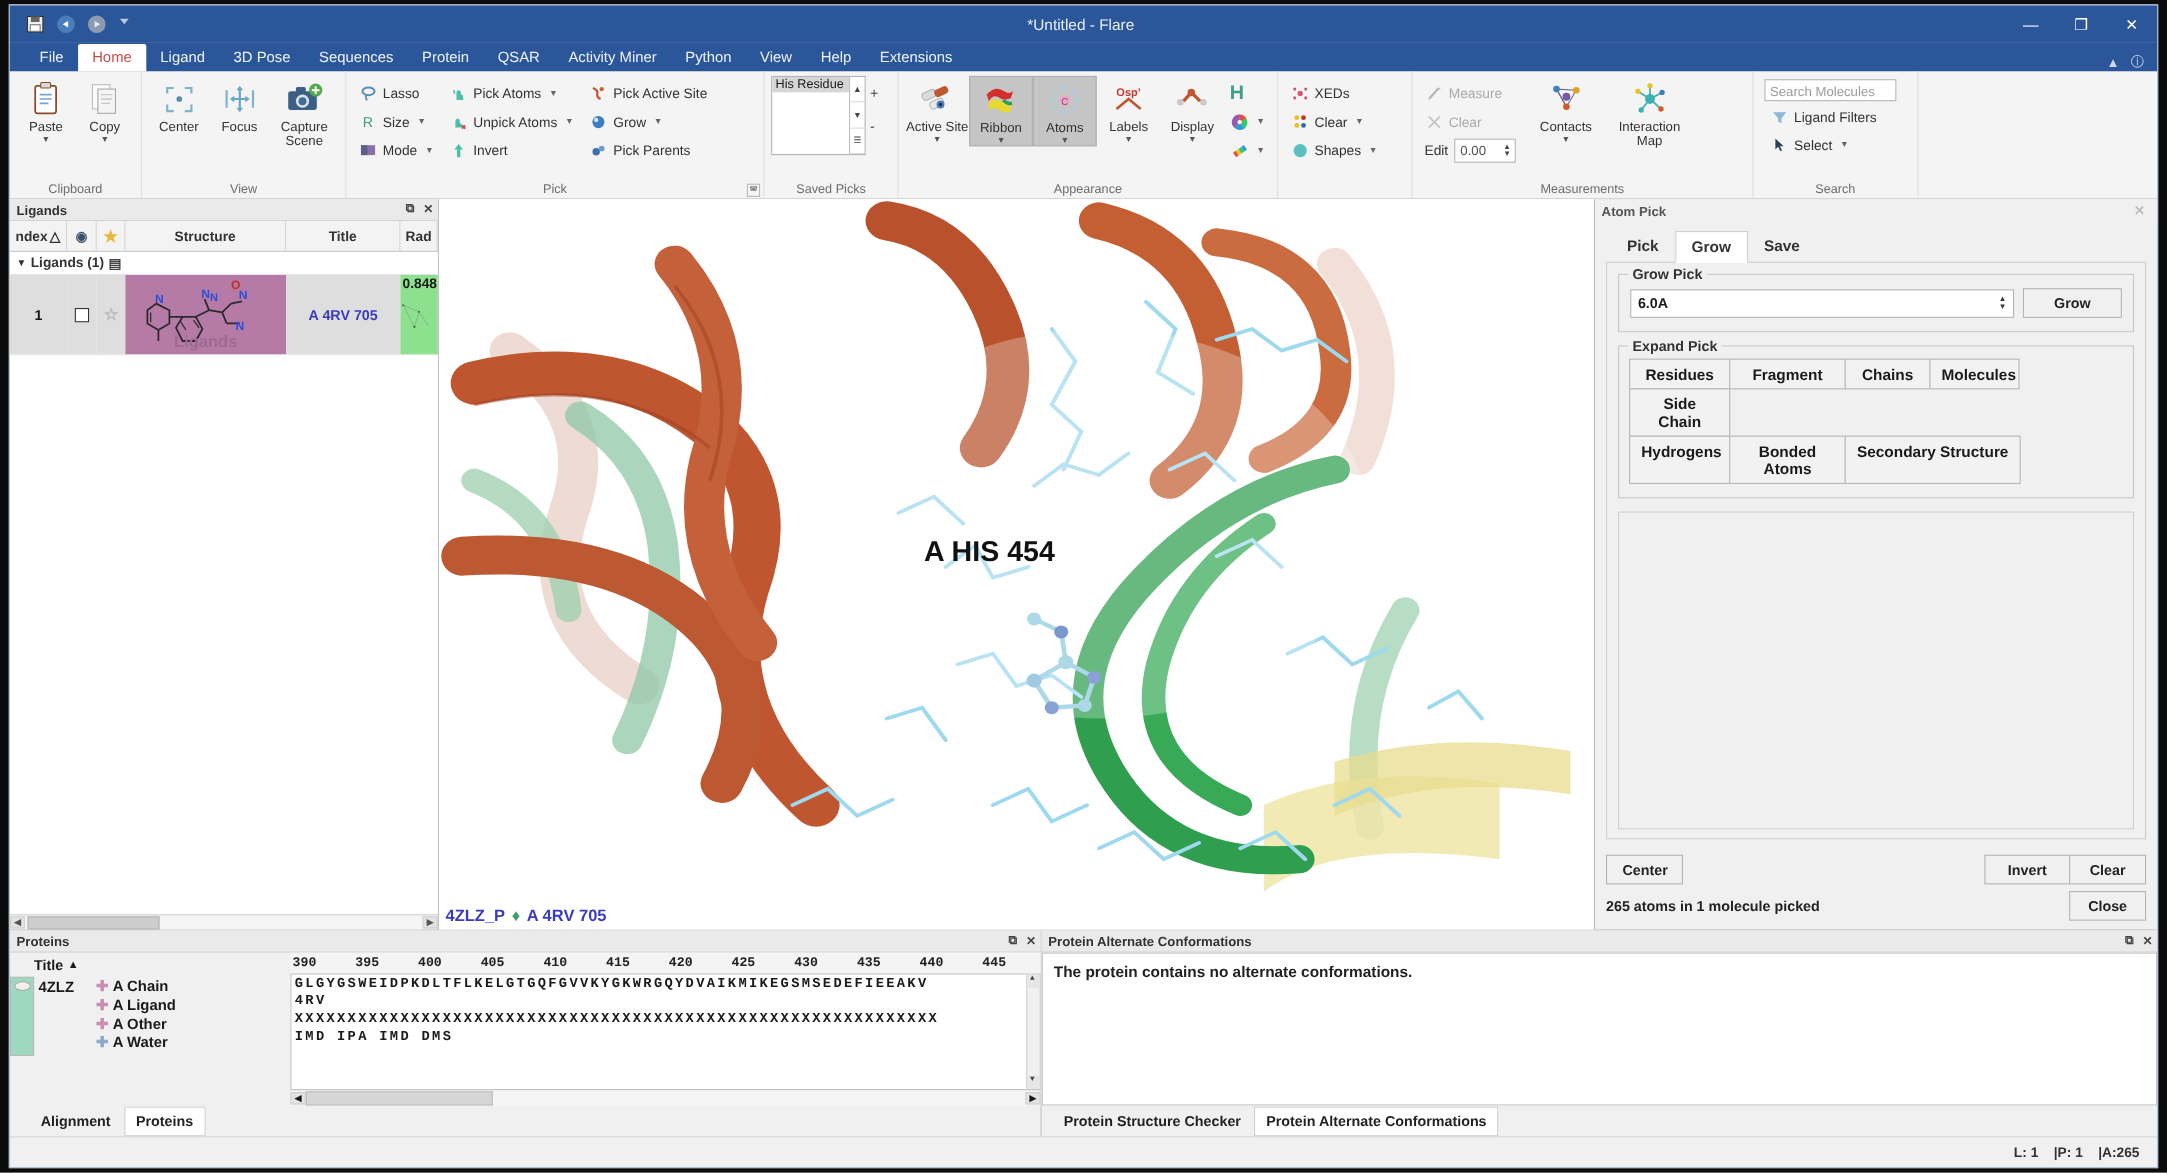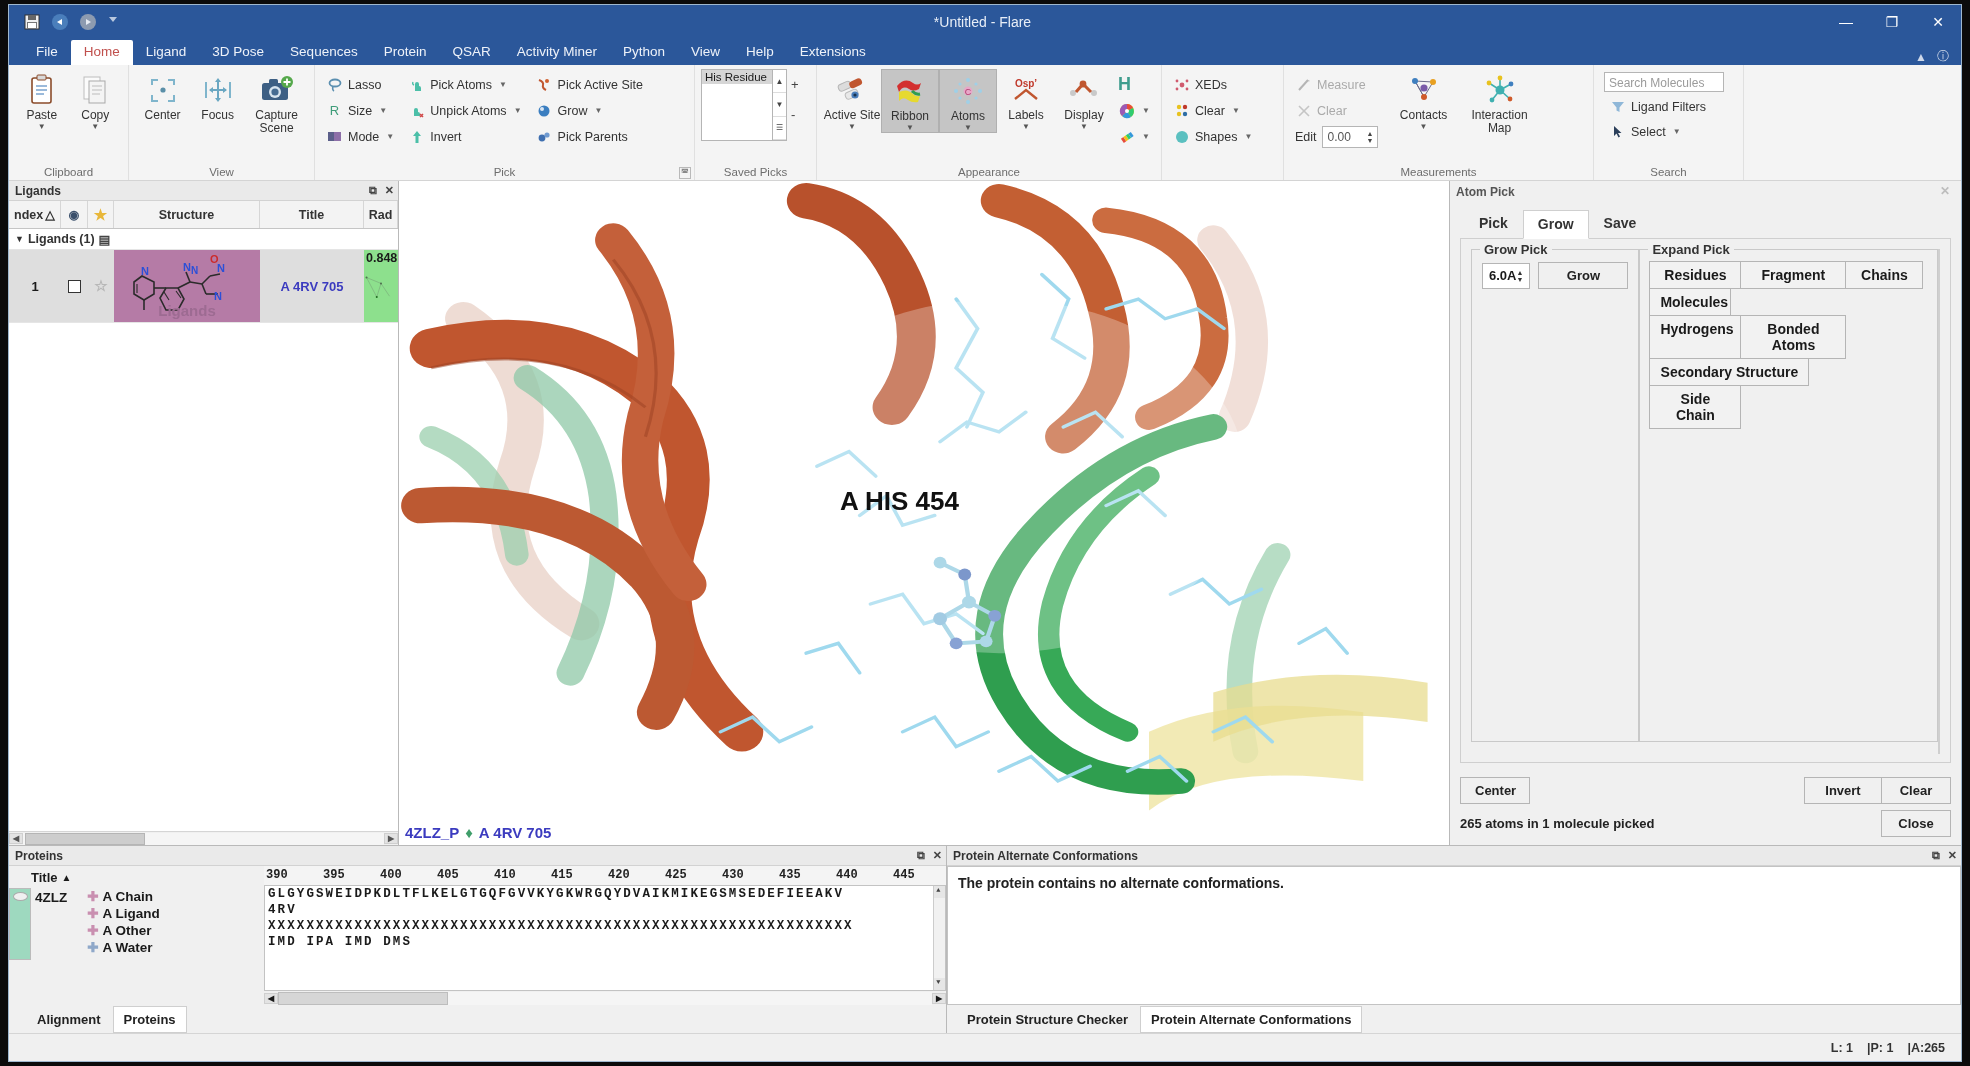--- a/index.html
+++ b/index.html
@@ -124,21 +124,21 @@
   
   .atompick {
     width:512px; background:#f0f0f0; border-left:1px solid #b9b9b9;
     display:flex; flex-direction:column;
   }
   .ap-title { height:22px; display:flex; align-items:center; padding:0 6px; font-size:12px; color:#555; background:#f0f0f0;}
   .ap-title .x { margin-left:auto; width:20px; height:16px; text-align:center; color:#bdbdbd; font-size:12px;}
   .ap-tabs { display:flex; padding:6px 10px 0 14px; gap:0px; font-size:14px; }
   .ap-tab { padding:5px 14px 6px 14px; color:#333; border:1px solid transparent; }
   .ap-tab.active { background:#fff; border:1px solid #cfcfcf; border-bottom-color:#fff; position:relative; top:1px;}
-  .ap-body { margin:0 10px 8px 10px; border:1px solid #cfcfcf; background:#f0f0f0; flex:1; display:flex; flex-direction:row; padding:10px 10px 8px 10px;}
+  .ap-body { margin:0 10px 8px 10px; border:1px solid #cfcfcf; background:#f0f0f0; flex:1; display:flex; flex-direction:column; padding:10px 10px 8px 10px;}
   .fieldset { border:1px solid #c9c9c9; margin-bottom:12px; padding:8px 10px 12px 10px; position:relative; }
   .fieldset > .legend { position:absolute; top:-8px; left:8px; background:#f0f0f0; padding:0 4px; font-size:13px; color:#333;}
   .growrow { display:flex; align-items:center; gap:8px; margin-top:4px;}
   .growinput { flex:1; height:26px; background:#fff; border:1px solid #b5b5b5; display:flex; align-items:center; padding:0 6px; font-size:13px;}
   .growinput .sp { margin-left:auto; display:flex; flex-direction:column; font-size:7px; color:#333; line-height:7px;}
   .btn { background:#f0f0f0; border:1px solid #b5b5b5; font-size:13px; color:#222; padding:5px 14px; text-align:center;}
   .expgrid { display:flex; flex-wrap:wrap; }
   .expbtn { border:1px solid #b5b5b5; background:#f2f2f2; font-size:14px; padding:5px 10px; margin:-1px 0 0 -1px; text-align:center;}
   .ap-bigspace { flex:1; border:1px solid #cfcfcf; background:#f0f0f0; }
   .ap-foot { padding:6px 10px 8px 10px; }
@@ -870,26 +870,26 @@
           </div>
           <div class="fieldset">
             <div class="legend">Expand Pick</div>
             <div class="expgrid" style="margin-top:4px">
               <div class="expbtn" style="width:92px">Residues</div>
               <div class="expbtn" style="width:106px">Fragment</div>
               <div class="expbtn" style="width:78px">Chains</div>
               <div class="expbtn" style="width:82px">Molecules</div>
             </div>
             <div class="expgrid">
+              <div class="expbtn" style="width:92px">Side Chain</div>
+            </div>
+            <div class="expgrid">
               <div class="expbtn" style="width:92px">Hydrogens</div>
               <div class="expbtn" style="width:106px">Bonded Atoms</div>
               <div class="expbtn" style="width:160px">Secondary Structure</div>
-            </div>
-            <div class="expgrid">
-              <div class="expbtn" style="width:92px">Side Chain</div>
             </div>
           </div>
           <div class="ap-bigspace"></div>
         </div>
         <div class="ap-foot">
           <div class="r1">
             <div class="btn" style="width:70px">Center</div>
             <div class="btn" style="width:78px;margin-left:auto">Invert</div>
             <div class="btn" style="width:70px;margin-left:-1px">Clear</div>
           </div>

